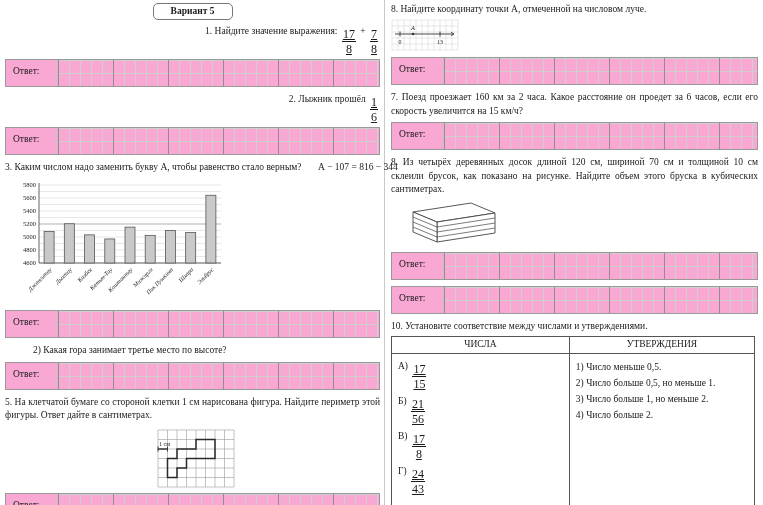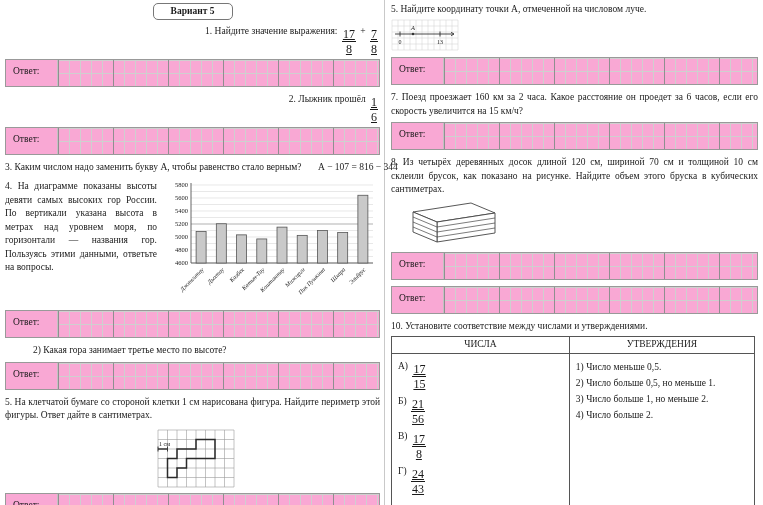--- a/index.html
+++ b/index.html
@@ -85,21 +85,20 @@
       <div class="ans-label">Ответ:</div>
       <div class="ans-grid"></div>
     </div>
 
     <div class="q oneline">
       <span>3. Каким числом надо заменить букву А, чтобы равенство стало верным?</span>
       <span class="eq">А − 107 = 816 − 344</span>
     </div>
 
     <div class="q4-wrap">
-      <div class="q4-text q">4. На диаграмме показаны высоты девяти самых высоких гор России. По вертикали указана высота в метрах над уровнем моря, по горизонтали — названия гор. Пользуясь этими данными, ответьте на вопросы.</div>
       <div class="chart-box">
         <svg id="barchart" width="218" height="128" viewBox="0 0 218 128">
             <line x1="30" y1="85" x2="212" y2="85" stroke="#dedede" stroke-width="0.7"></line>
             <line x1="30" y1="78.5" x2="212" y2="78.5" stroke="#dedede" stroke-width="0.7"></line>
             <line x1="30" y1="72" x2="212" y2="72" stroke="#dedede" stroke-width="0.7"></line>
             <line x1="30" y1="65.5" x2="212" y2="65.5" stroke="#dedede" stroke-width="0.7"></line>
             <line x1="30" y1="59" x2="212" y2="59" stroke="#dedede" stroke-width="0.7"></line>
             <line x1="30" y1="52.5" x2="212" y2="52.5" stroke="#dedede" stroke-width="0.7"></line>
             <line x1="30" y1="46" x2="212" y2="46" stroke="#8f8f8f" stroke-width="0.7"></line>
             <line x1="30" y1="39.5" x2="212" y2="39.5" stroke="#dedede" stroke-width="0.7"></line>
@@ -178,21 +177,21 @@
     </div>
 
     <div class="ans">
       <div class="ans-label">Ответ:</div>
       <div class="ans-grid"></div>
     </div>
   </div>
 
   <div class="col col-right">
 
-    <div class="q">5. Найдите координату точки A, отмеченной на числовом луче.</div>
+    <div class="q">8. Найдите координату точки A, отмеченной на числовом луче.</div>
     <div class="fig-center">
       <svg id="numline" width="68" height="34" viewBox="0 0 68 34">
           <line x1="1" y1="1" x2="1" y2="31" stroke="#ccc" stroke-width="0.5"></line>
           <line x1="7" y1="1" x2="7" y2="31" stroke="#ccc" stroke-width="0.5"></line>
           <line x1="13" y1="1" x2="13" y2="31" stroke="#ccc" stroke-width="0.5"></line>
           <line x1="19" y1="1" x2="19" y2="31" stroke="#ccc" stroke-width="0.5"></line>
           <line x1="25" y1="1" x2="25" y2="31" stroke="#ccc" stroke-width="0.5"></line>
           <line x1="31" y1="1" x2="31" y2="31" stroke="#ccc" stroke-width="0.5"></line>
           <line x1="37" y1="1" x2="37" y2="31" stroke="#ccc" stroke-width="0.5"></line>
           <line x1="43" y1="1" x2="43" y2="31" stroke="#ccc" stroke-width="0.5"></line>

